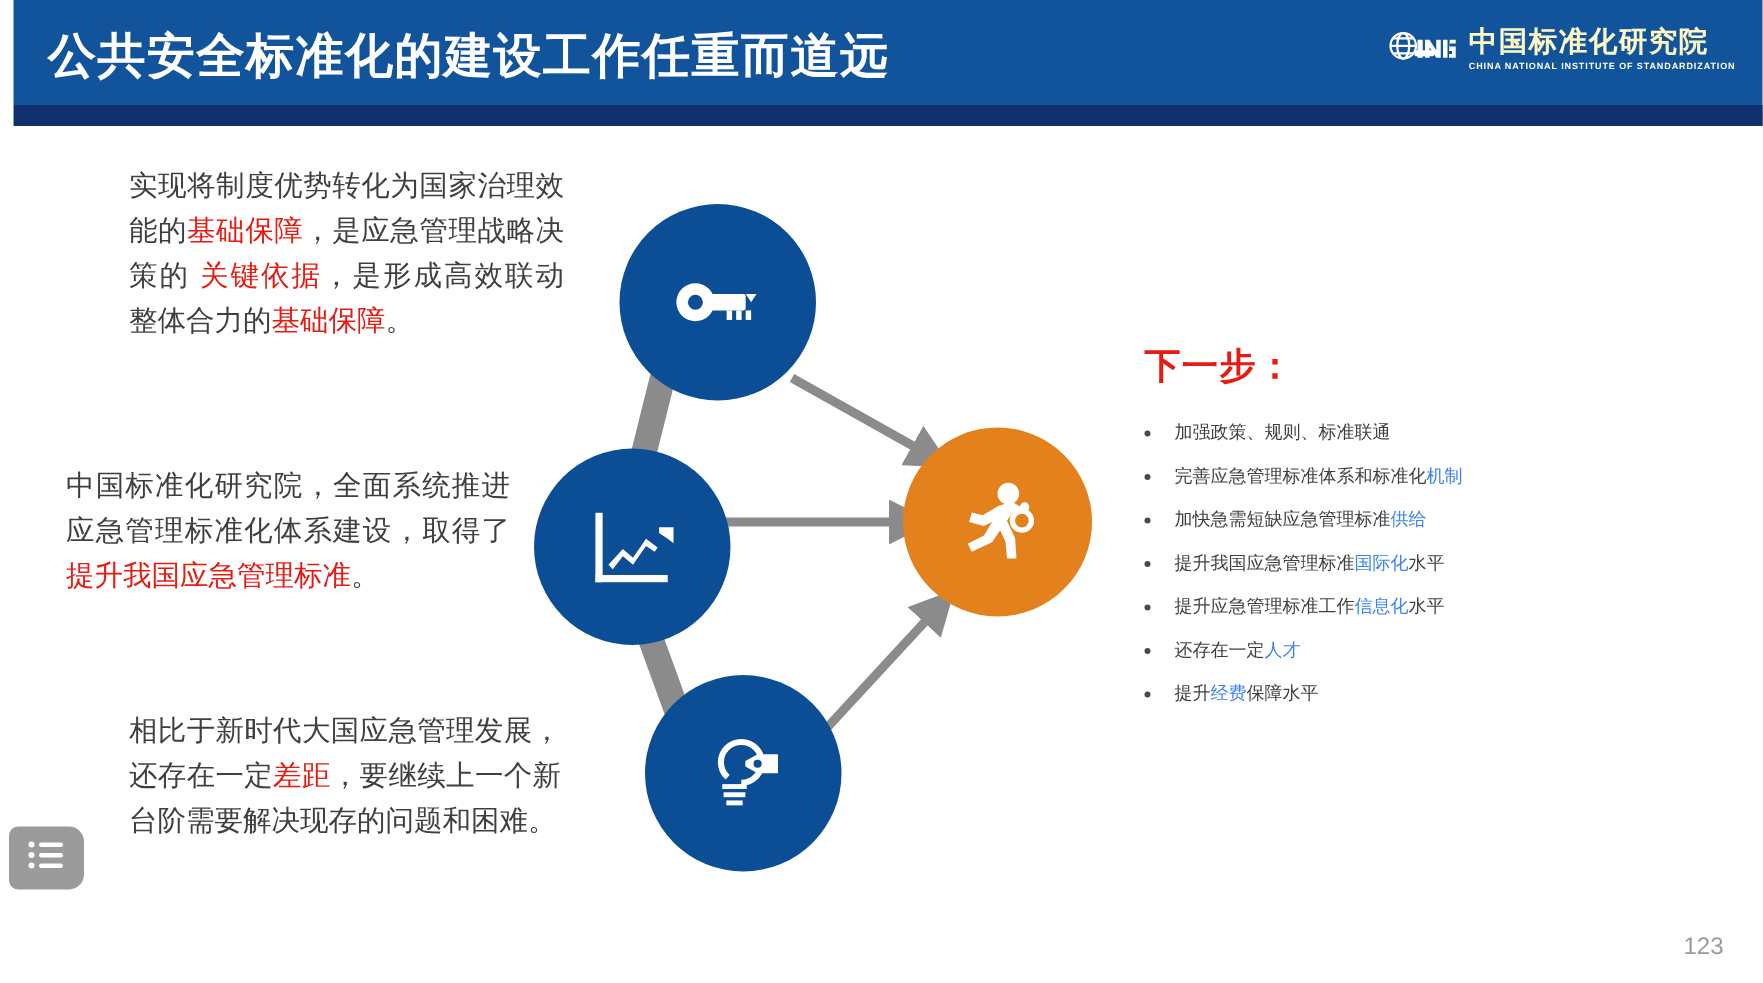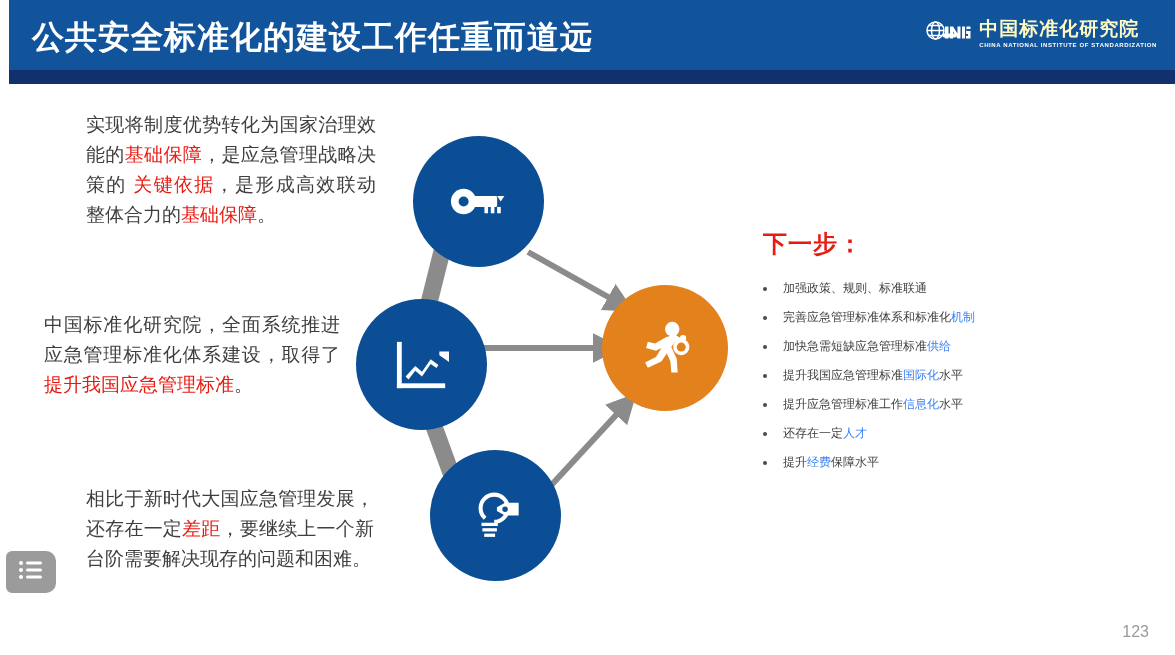--- a/index.html
+++ b/index.html
@@ -85,21 +85,21 @@
   .ltext {
     position: absolute;
     font-size: 19px;
     line-height: 30px;
     color: #3f3f3f;
     text-align: justify;
   }
   .ltext .hl { color: #e81b12; }
   #ltext-1 { left: 86px;  top: 110px; width: 290px; }
   #ltext-2 { left: 44px;  top: 310px; width: 296px; }
-  #ltext-3 { left: 86px;  top: 484px; width: 288px; }
+  #ltext-3 { left: 86px;  top: 473px; width: 288px; }
 
   
   .diagram {
     position: absolute;
     left: 330px; top: 100px;
     width: 440px; height: 520px;
   }
   .circle {
     position: absolute;
     border-radius: 50%;

